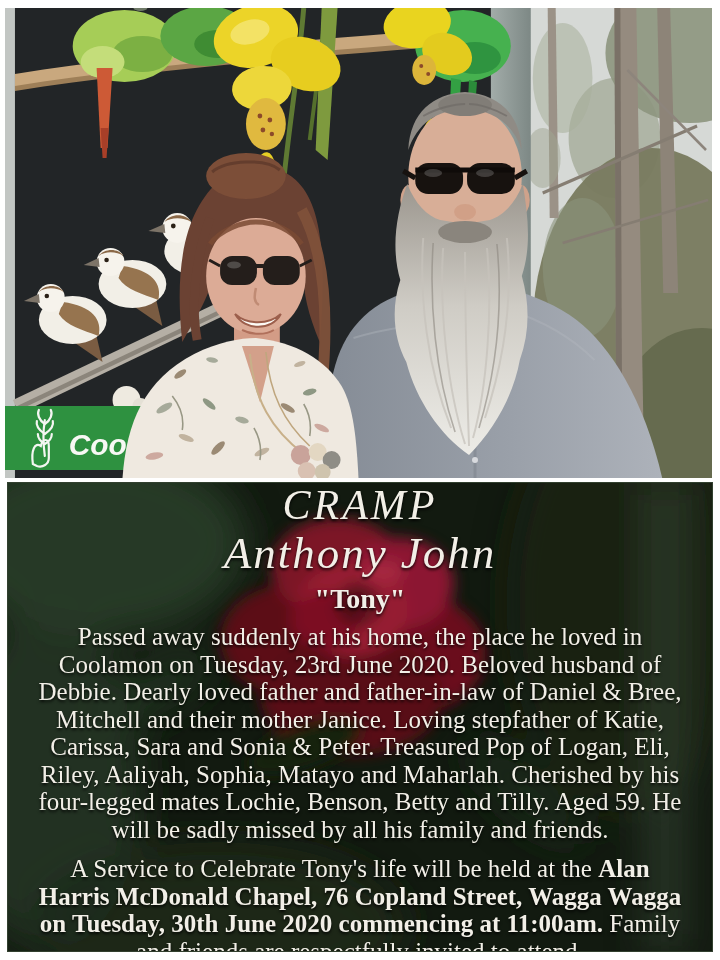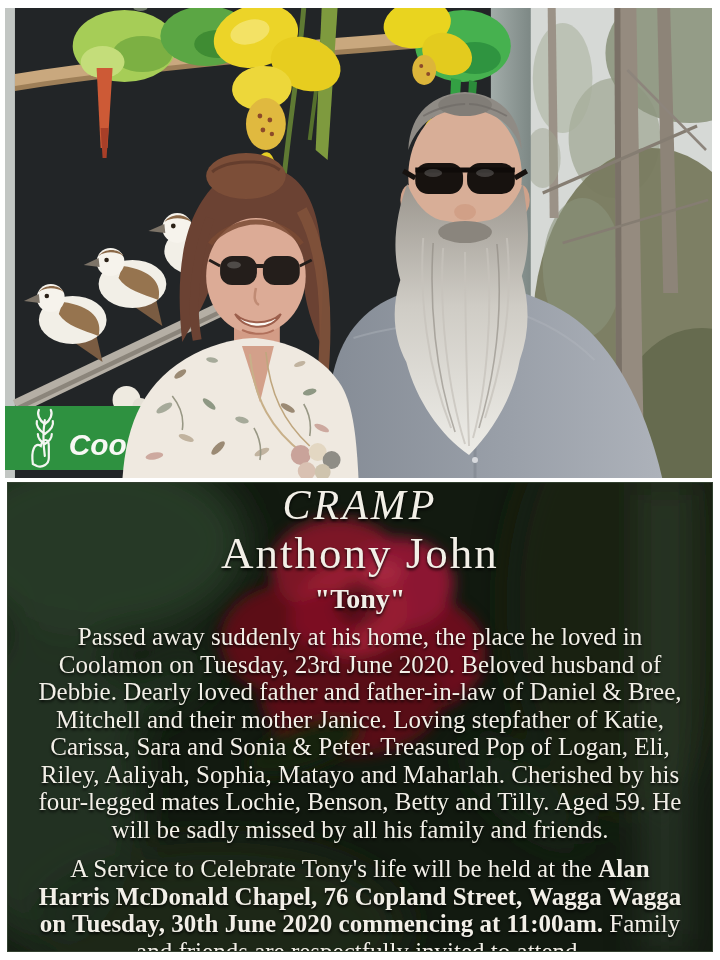--- a/index.html
+++ b/index.html
@@ -16,21 +16,21 @@
   .notice{
     position:absolute;left:7px;top:482px;width:706px;height:470px;
     background:#14532d;overflow:hidden;border:1px solid #32402f;box-sizing:border-box;
   }
   .notice-bg{position:absolute;inset:0;z-index:0;}
   .notice-content{
     position:relative;z-index:2;text-align:center;color:#f2efe7;
     text-shadow:0 2px 3px rgba(0,0,0,.85);
   }
   .surname{font-size:42px;font-style:italic;letter-spacing:3px;line-height:1.02;margin-top:1px;}
-  .given-names{font-size:45px;letter-spacing:2px;line-height:1.08;margin-top:2px;}
+  .given-names{font-size:45px;font-style:italic;letter-spacing:2px;line-height:1.08;margin-top:2px;}
   .nickname{font-size:28px;font-weight:bold;line-height:1.1;margin-top:7px;}
   .para{font-size:25px;line-height:1.1;margin:8px 24px 0;}
   .para.service{margin-top:12px;}
   .para.stream{margin-top:12px;}
   .bold{font-weight:bold;}
   .website-line{font-size:22px;line-height:1.1;font-weight:bold;letter-spacing:.5px;}
   .logo-block{margin-top:2px;line-height:0;}
   .logo-block svg{display:inline-block;}
 </style>
 </head>

